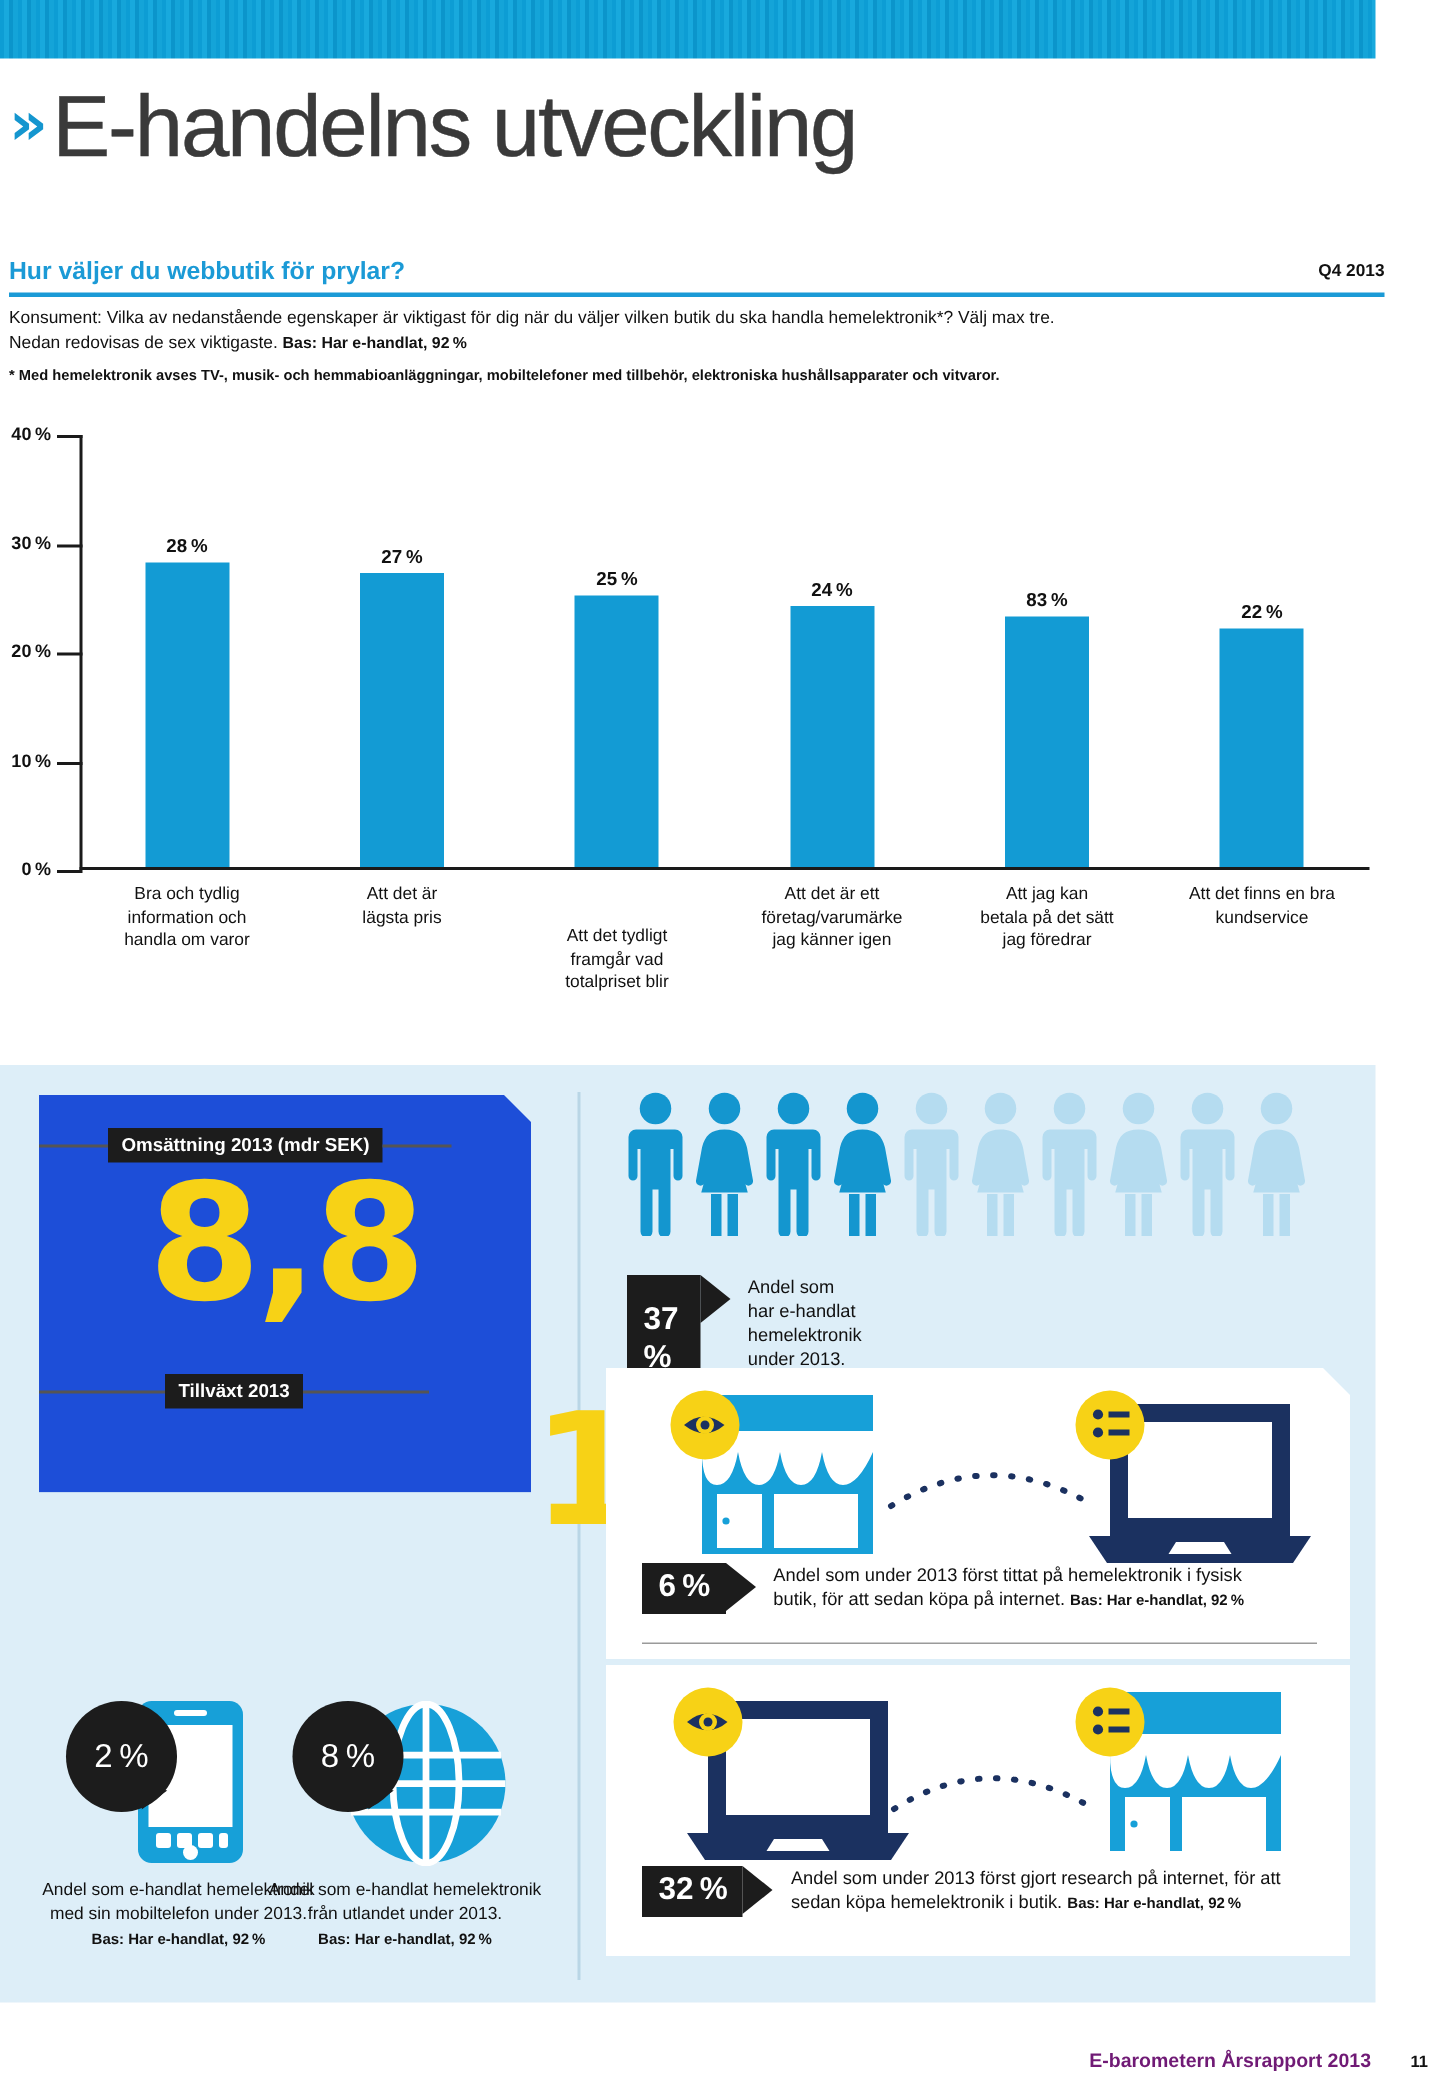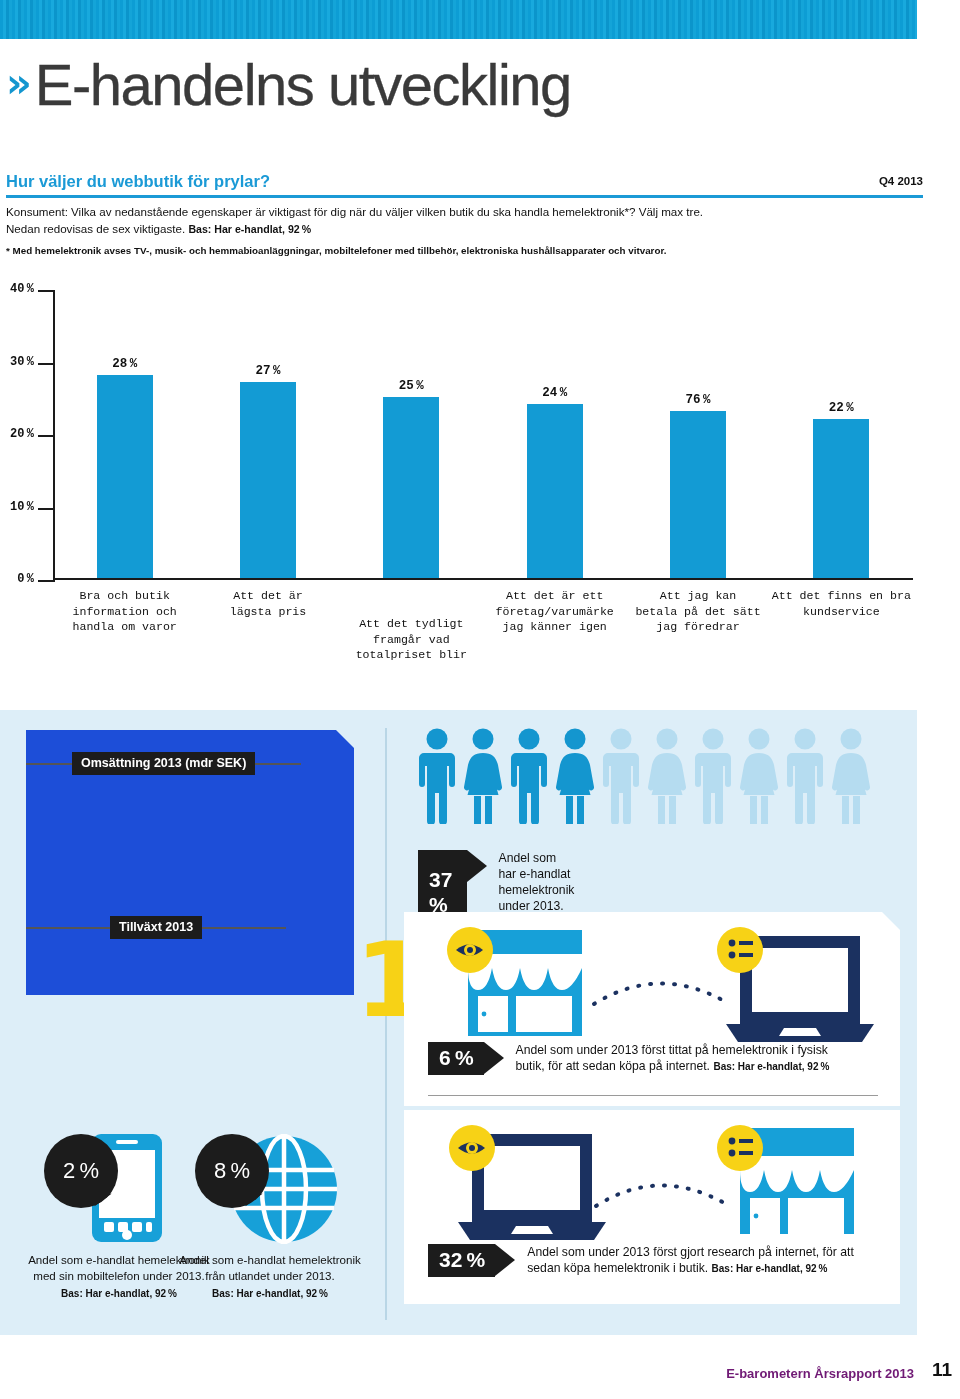--- a/index.html
+++ b/index.html
@@ -61,21 +61,21 @@
   #question-block .q-line{
     font-size:11.6px; color:#111; line-height:17px;
   }
   #question-block .q-strong{ font-weight:bold; font-size:10.6px; }
   #footnote{
     font-size:9.8px; font-weight:bold; color:#111; margin-top:7px;
   }
 
   
   #chart{
-    position:absolute; left:0px; top:282px; width:930px; height:360px;font-family:Liberation Mono, monospace;
+    position:absolute; left:0px; top:282px; width:930px; height:360px;
   }
   .axis-v{
     position:absolute; left:53px; top:8px; width:2px; height:290px;
     background:#1a1a1a;
   }
   .axis-h{
     position:absolute; left:53px; top:296px; width:860px; height:2px;
     background:#1a1a1a;
   }
   .ytick{
@@ -200,21 +200,21 @@
     position:absolute; height:1px; background:#9a9a9a;
   }
 
   
   #footer{
     position:absolute; right:46px; bottom:18px;
     font-size:13px; font-weight:bold; color:#701a75;
   }
   #page-num{
     position:absolute; right:8px; bottom:18px;
-    font-size:19px; font-weight:bold; color:#111;
+    font-size:11px; font-weight:bold; color:#111;
   }
 </style>
 </head>
 <body>
 
 <div id="top-banner"></div>
 
 <div id="headline-row">
   <span id="chevrons">»</span>
   <span id="main-title">E-handelns utveckling</span>
@@ -272,30 +272,30 @@
       <div class="bar-group" style="left: 383.333px; top: 0px; height: 298px;">
         <div class="bar" style="height: 181.25px; bottom: 2px; background: rgb(19, 155, 212);"></div>
         <div class="bar-val" style="bottom: 187.25px;">25 %</div>
       </div>
       <div class="bar-group" style="left: 526.667px; top: 0px; height: 298px;">
         <div class="bar" style="height: 174px; bottom: 2px; background: rgb(19, 155, 212);"></div>
         <div class="bar-val" style="bottom: 180px;">24 %</div>
       </div>
       <div class="bar-group" style="left: 670px; top: 0px; height: 298px;">
         <div class="bar" style="height: 166.75px; bottom: 2px; background: rgb(19, 155, 212);"></div>
-        <div class="bar-val" style="bottom: 172.75px;">76 %</div>
+        <div class="bar-val" style="bottom: 172.75px;">83 %</div>
       </div>
       <div class="bar-group" style="left: 813.333px; top: 0px; height: 298px;">
         <div class="bar" style="height: 159.5px; bottom: 2px; background: rgb(19, 155, 212);"></div>
         <div class="bar-val" style="bottom: 165.5px;">22 %</div>
       </div>
     </div>
   <div id="cat-layer">
       <div class="cat-label" style="left: 49.6667px;">
-        <div>Bra och butik</div>
+        <div>Bra och tydlig</div>
         <div>information och</div>
         <div>handla om varor</div>
       </div>
       <div class="cat-label" style="left: 193px;">
         <div>Att det är</div>
         <div>lägsta pris</div>
       </div>
       <div class="cat-label" style="left: 336.333px; margin-top: 28px;">
         <div>Att det tydligt</div>
         <div>framgår vad</div>
@@ -321,20 +321,21 @@
 <div id="info-panel">
 
   <div id="col-divider"></div>
 
   <div id="turnover-card">
     <div class="tag-row" style="top:22px;">
       <div class="tag-rule" style="max-width:46px;"></div>
       <div class="tag">Omsättning 2013 (mdr SEK)</div>
       <div class="tag-rule" style="max-width:46px;"></div>
     </div>
+    <div id="turnover-number">8,8</div>
     <div class="tag-row" style="top:186px;">
       <div class="tag-rule" style="max-width:84px;"></div>
       <div class="tag">Tillväxt 2013</div>
       <div class="tag-rule" style="max-width:84px;"></div>
     </div>
   </div>
 
   <div id="growth-number">
     <span class="gnum">15</span><span class="gpct">%</span>
   </div>

